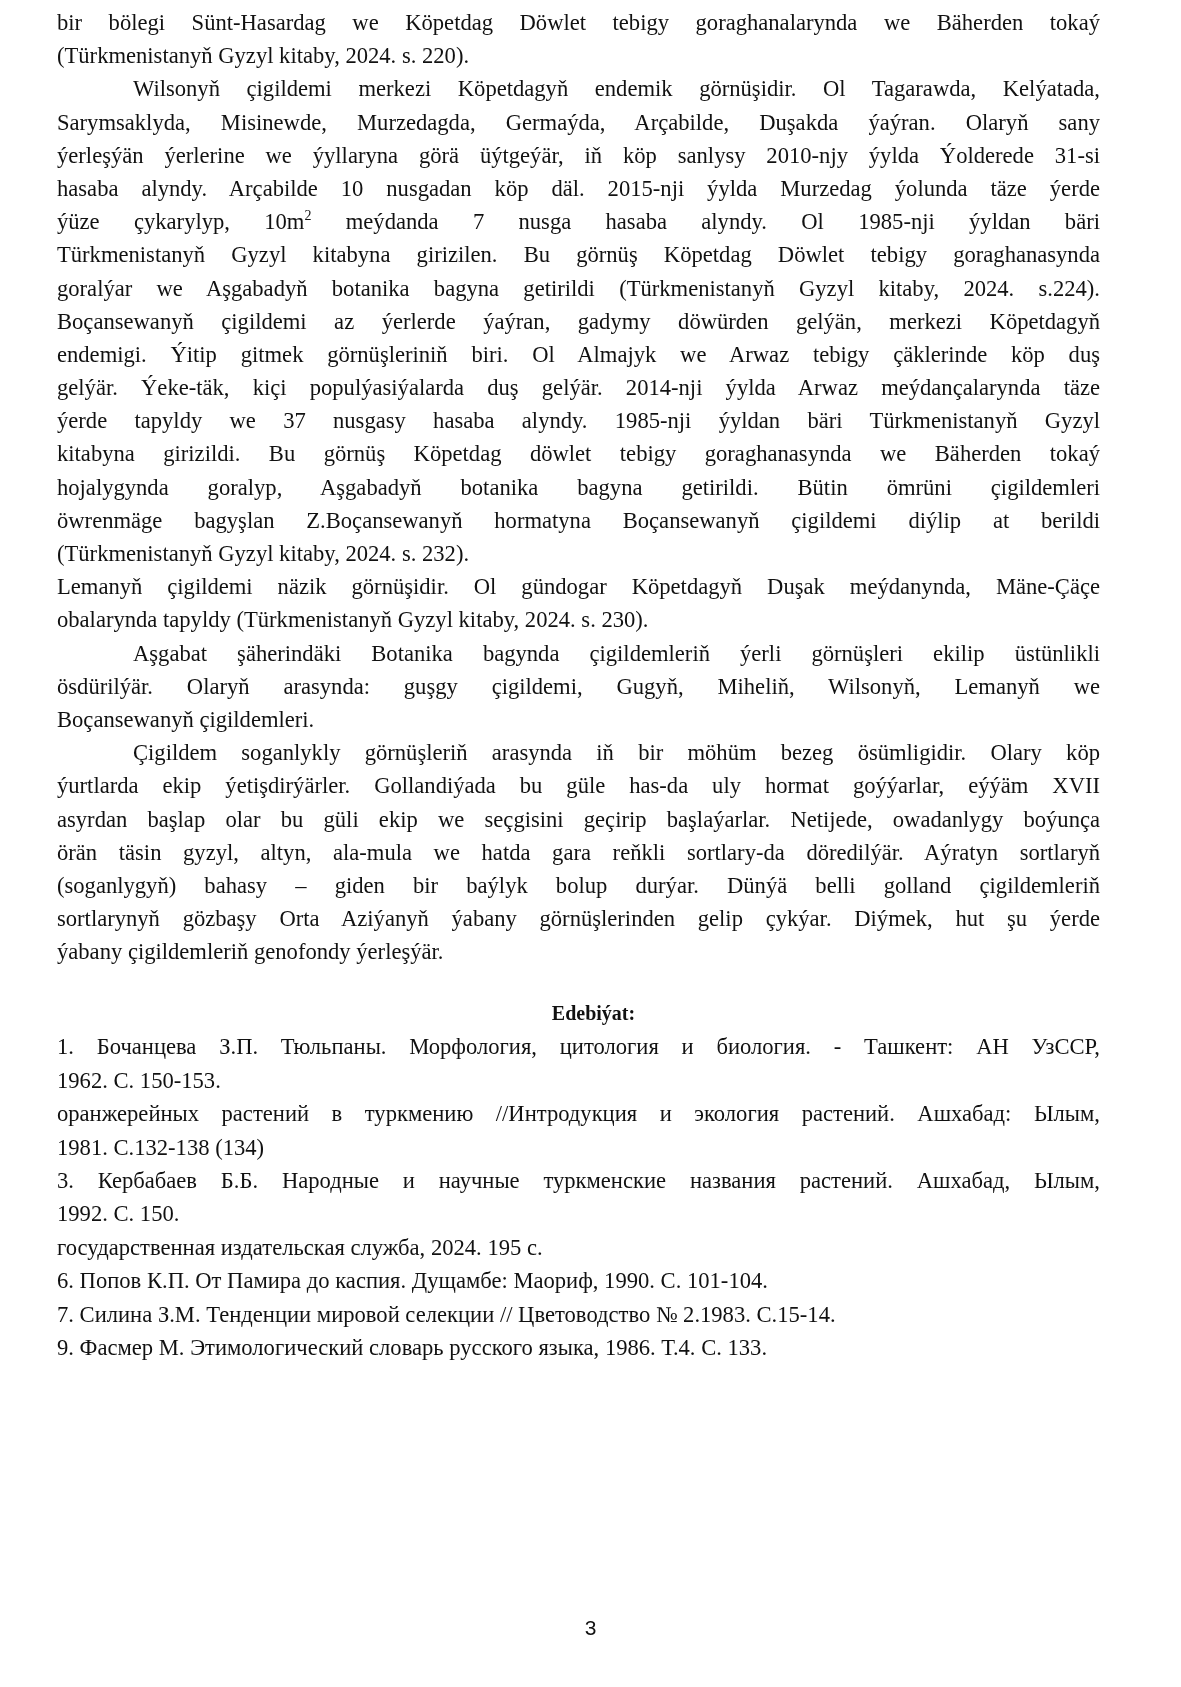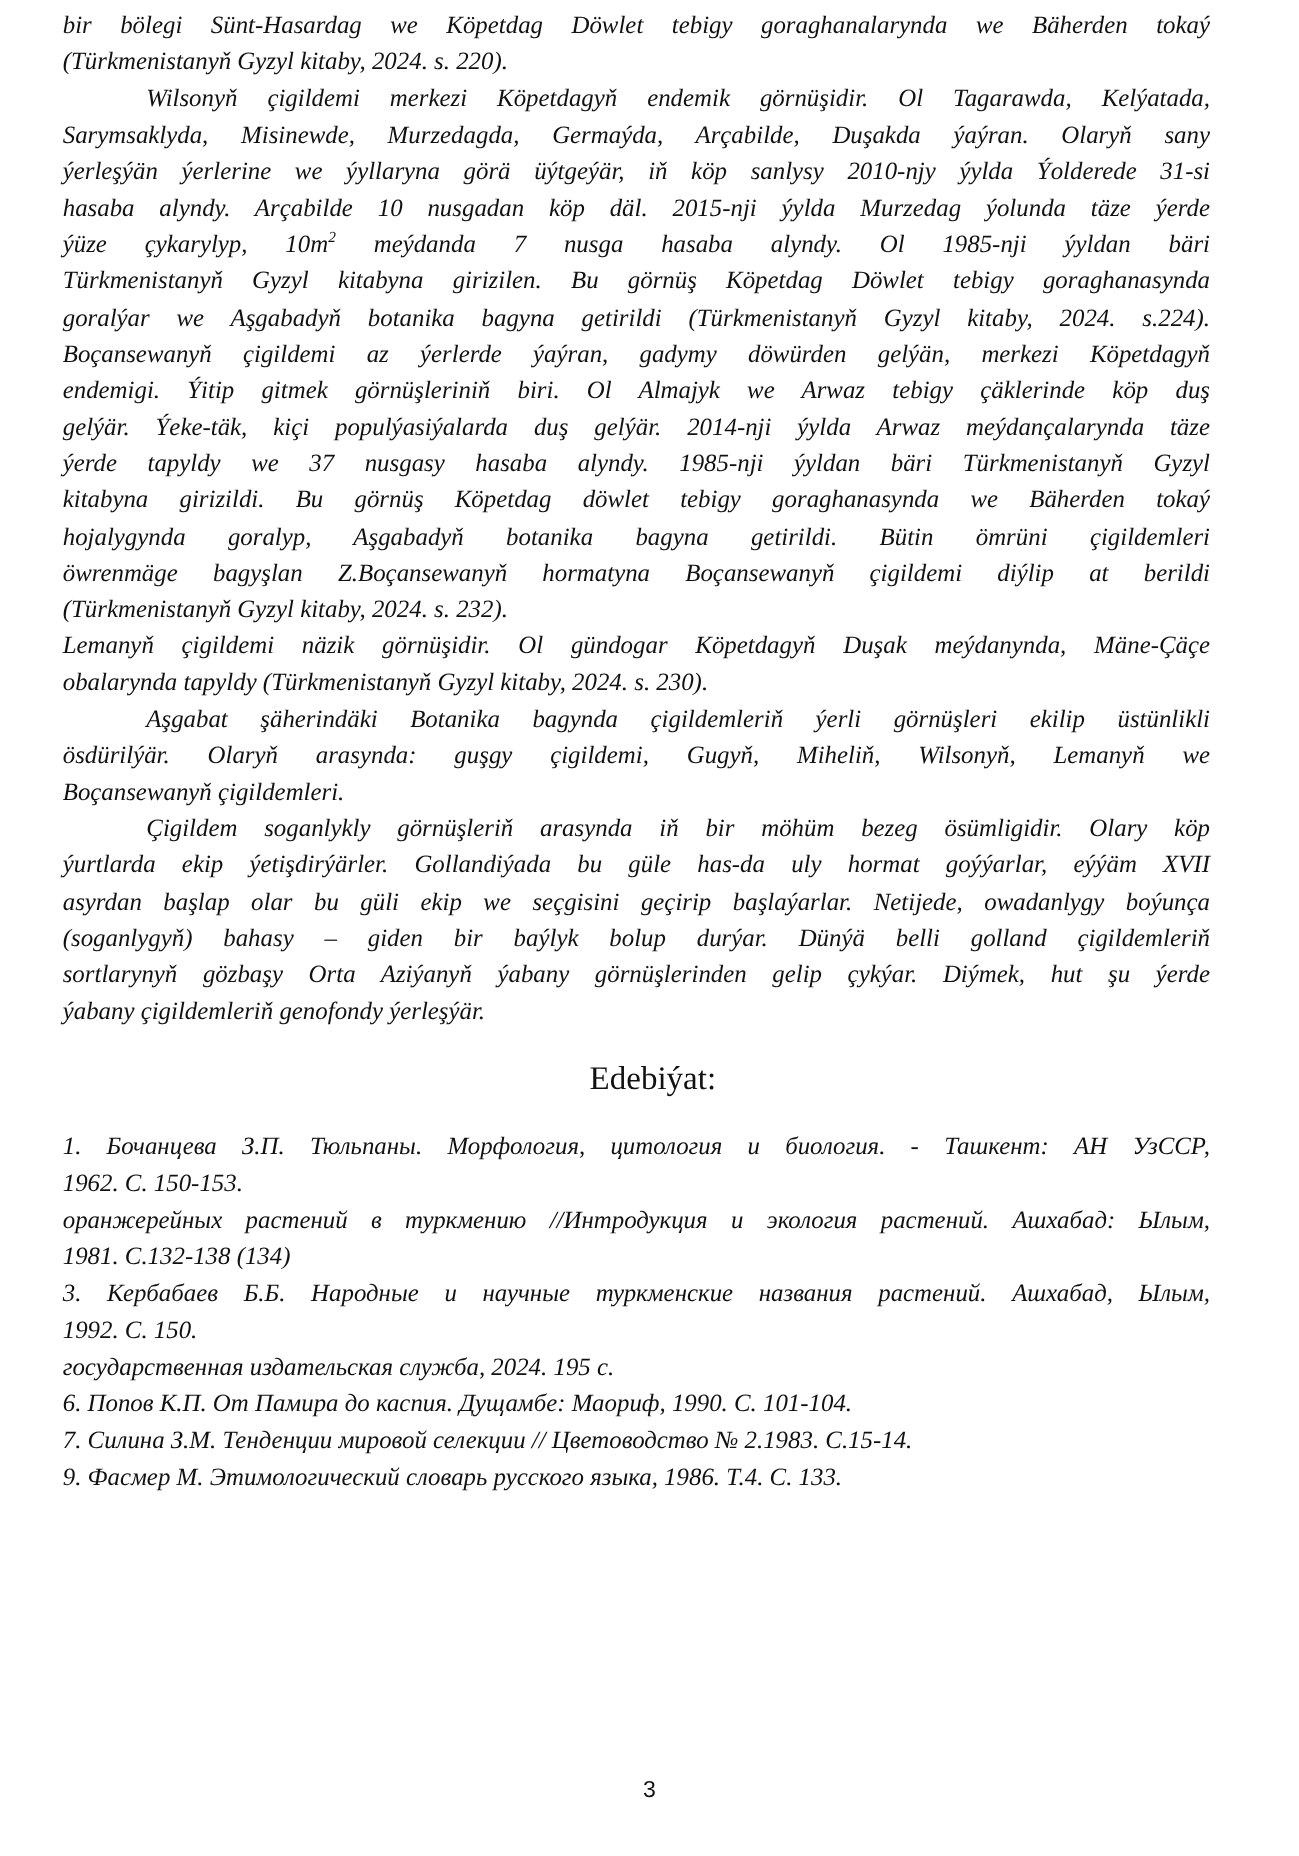--- a/index.html
+++ b/index.html
@@ -26,36 +26,34 @@
   }
   .line {
     display: block;
     font-size: 22.6px;
     line-height: 33.2px;
     height: 33.2px;
     white-space: nowrap;
     text-align: justify;
     text-align-last: justify;
     overflow: visible;
-    font-style: italic;
   }
   .line.last {
     text-align: right;
     text-align-last: left;
   }
   .line.indent {
     padding-left: 76px;
   }
   .heading {
     text-align: center;
-    font-weight: normal;
-    font-size: 30px;
+    font-weight: bold;
+    font-size: 20px;
     line-height: 33px;
     margin-top: 29px;
-    margin-bottom: 28px;
     padding-left: 30px;
   }
   .refs .line {
     line-height: 33.4px;
     height: 33.4px;
   }
   sup {
     font-size: 14px;
     line-height: 0;
     vertical-align: 9px;
@@ -107,20 +105,21 @@
   <div class="para">
     <span class="line indent">Aşgabat şäherindäki Botanika bagynda çigildemleriň ýerli görnüşleri ekilip üstünlikli</span>
     <span class="line">ösdürilýär. Olaryň arasynda: guşgy çigildemi, Gugyň, Miheliň, Wilsonyň, Lemanyň we</span>
     <span class="line last">Boçansewanyň çigildemleri.</span>
   </div>
 
   <div class="para">
     <span class="line indent">Çigildem soganlykly görnüşleriň arasynda iň bir möhüm bezeg ösümligidir. Olary köp</span>
     <span class="line">ýurtlarda ekip ýetişdirýärler. Gollandiýada bu güle has-da uly hormat goýýarlar, eýýäm XVII</span>
     <span class="line">asyrdan başlap olar bu güli ekip we seçgisini geçirip başlaýarlar. Netijede, owadanlygy boýunça</span>
+    <span class="line">örän täsin gyzyl, altyn, ala-mula we hatda gara reňkli sortlary-da döredilýär. Aýratyn sortlaryň</span>
     <span class="line">(soganlygyň) bahasy – giden bir baýlyk bolup durýar. Dünýä belli golland çigildemleriň</span>
     <span class="line">sortlarynyň gözbaşy Orta Aziýanyň ýabany görnüşlerinden gelip çykýar. Diýmek, hut şu ýerde</span>
     <span class="line last">ýabany çigildemleriň genofondy ýerleşýär.</span>
   </div>
 
   <div class="heading">Edebiýat:</div>
 
   <div class="refs">
     <div>
       <span class="line">1. Бочанцева З.П. Тюльпаны. Морфология, цитология и биология. - Ташкент: АН УзССР,</span>

